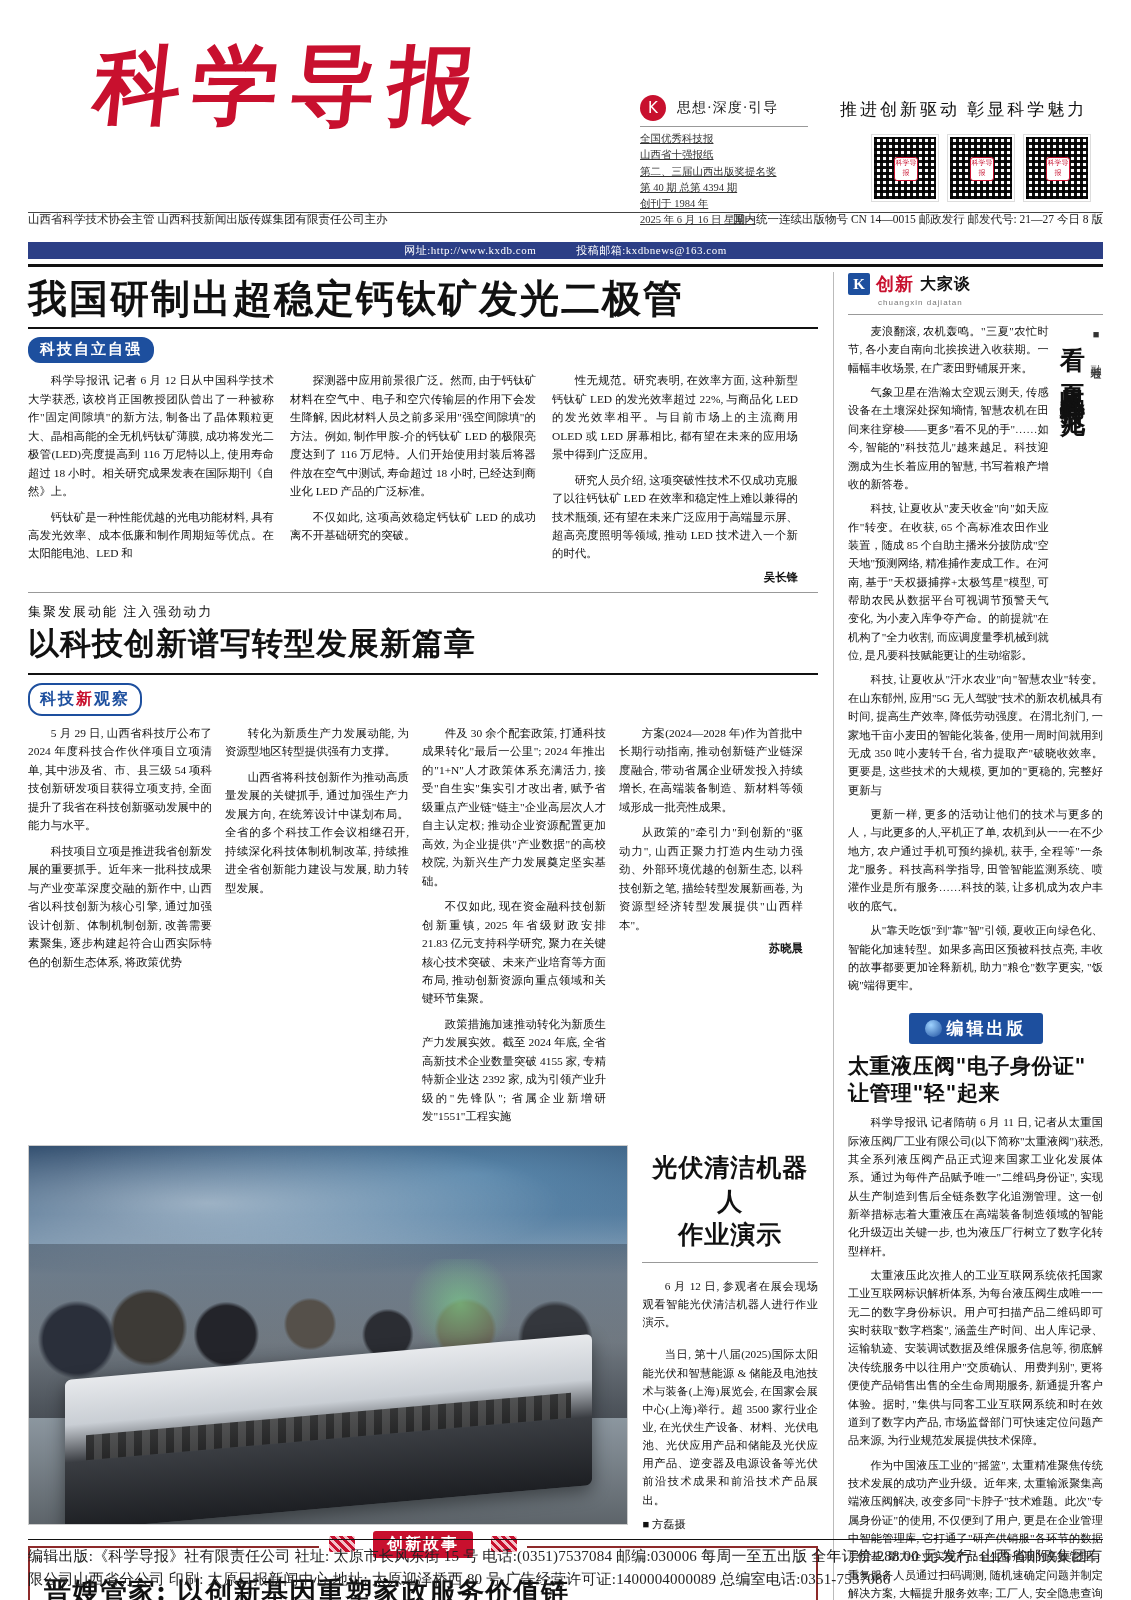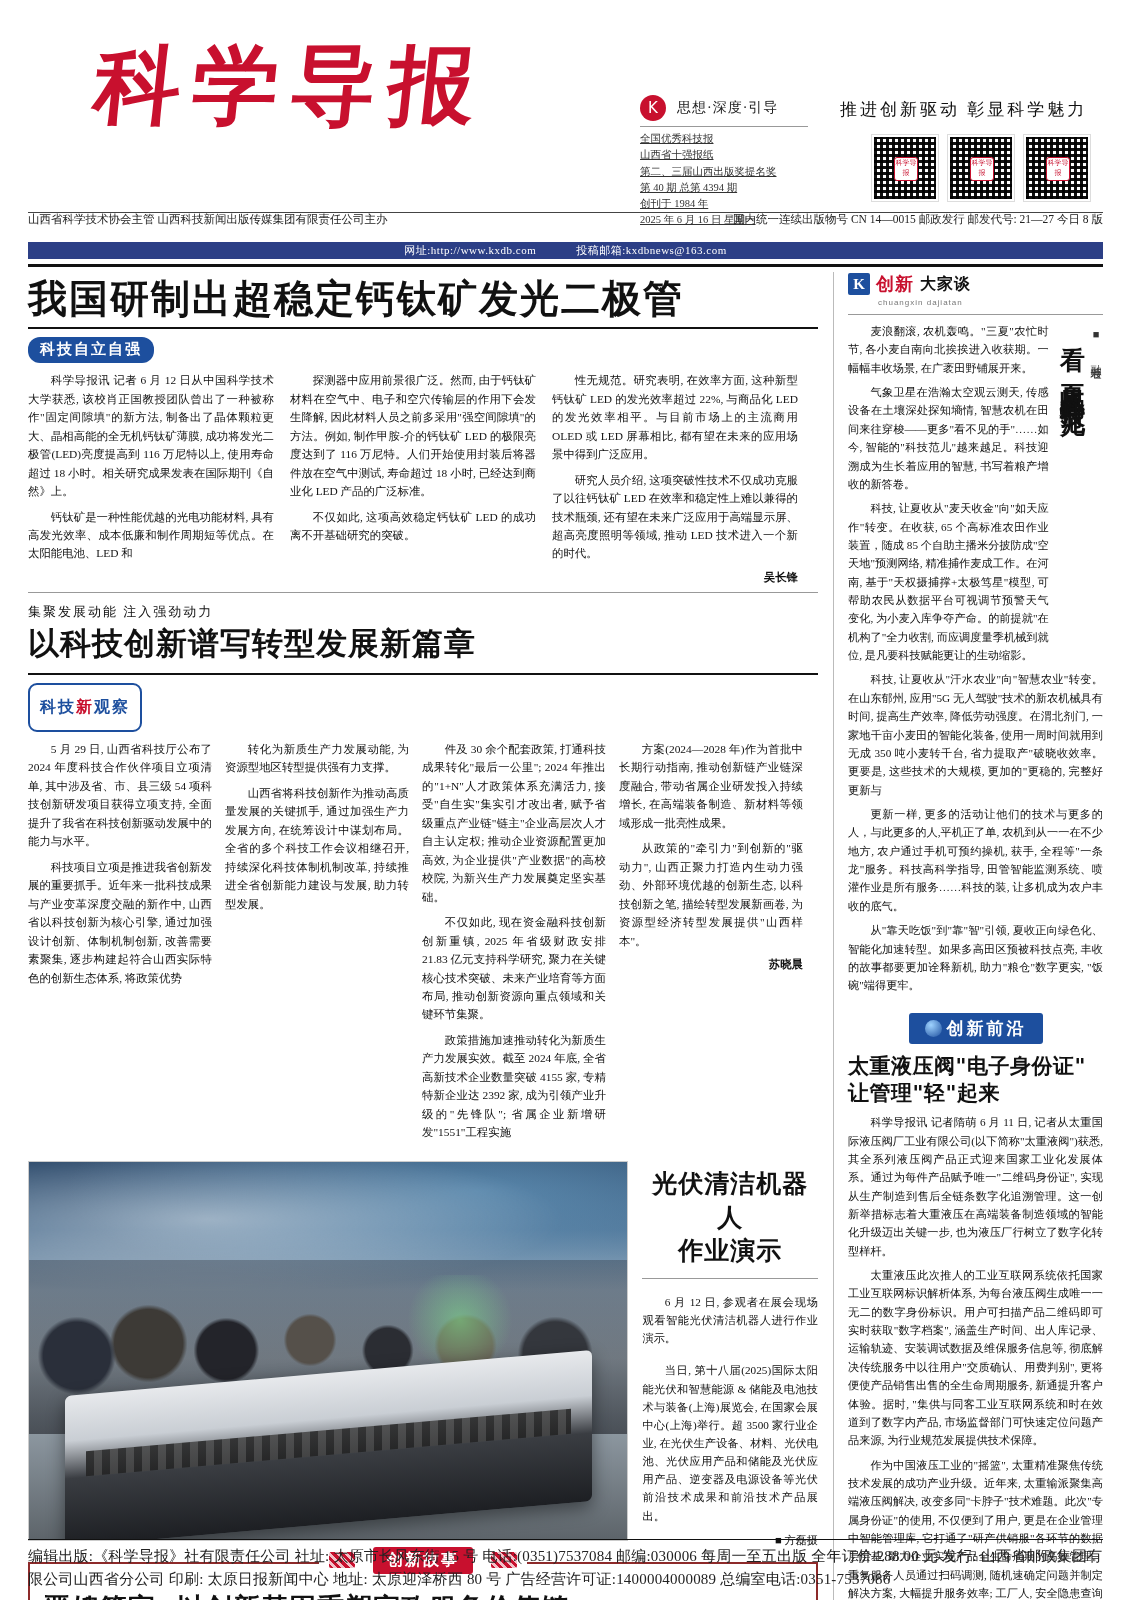--- a/index.html
+++ b/index.html
@@ -81,21 +81,21 @@
   p.t.first{text-indent:2em;}
   .byline{text-align:right;font-size:11.4px;font-weight:700;margin-top:4px;}
 
   .kicker{font-size:13px;letter-spacing:2px;margin:10px 0 2px 0;}
   h2.head2{
     font-family:"DejaVu Serif",serif;
     font-size:31px;font-weight:700;letter-spacing:1px;margin:2px 0 8px 0;
   }
   .tag2{
     display:inline-block;border:2px solid #1d4f9e;color:#1d4f9e;font-weight:700;
-    font-size:16px;padding:12px 10px;letter-spacing:2px;border-radius:9px;
+    font-size:16px;padding:4px 10px;letter-spacing:2px;border-radius:14px;
     font-family:"DejaVu Serif",serif;
   }
   .tag2 b{color:#c8102e;}
 
   
   .photo-row{display:flex;gap:14px;margin-top:12px;}
   .photo{
     width:600px;height:378px;position:relative;overflow:hidden;border:1px solid #ccc;
     background:linear-gradient(180deg,#2d4a6b 0%,#4a6c8d 18%,#9bb0c2 34%,#b9c6cf 52%,#8f9aa3 70%,#5d646a 100%);
   }
@@ -114,21 +114,21 @@
       linear-gradient(180deg, rgba(40,45,55,.35), rgba(20,22,28,.55));}
   .photo .machine{position:absolute;left:6%;right:6%;bottom:4%;height:40%;
      background:linear-gradient(180deg,#e7e9ec 0%,#c9ced4 30%,#3a3d42 55%,#1d1f23 100%);
      transform:skewY(-5deg);border-radius:6px;box-shadow:0 6px 18px rgba(0,0,0,.45);}
   .photo .machine:after{content:"";position:absolute;left:4%;right:4%;top:38%;height:16%;
      background:repeating-linear-gradient(90deg,#222 0 8px,#444 8px 16px);opacity:.85;}
   .photo .glow{position:absolute;left:62%;top:30%;width:120px;height:90px;background:radial-gradient(circle,#7ee08b 0%,rgba(126,224,139,0) 70%);opacity:.55;}
   .photo-side{width:176px;}
   .photo-title{font-family:"DejaVu Serif",serif;font-size:25px;font-weight:700;line-height:1.35;letter-spacing:1px;text-align:center;margin-top:6px;}
   .cap{font-size:11.2px;line-height:1.62;text-align:justify;text-indent:2em;margin:14px 0 0 0;}
-  .cap-credit{text-align:right;font-size:11.2px;margin-top:8px;}
+  .cap-credit{font-size:11.2px;margin-top:8px;}
 
   
   .story{margin-top:14px;border:2px solid #8d2a2a;padding:10px 14px 12px 14px;box-sizing:border-box;position:relative;}
   .story-banner{position:absolute;left:50%;top:-17px;transform:translateX(-50%);
     background:#fff;padding:0 10px;display:flex;align-items:center;gap:18px;}
   .story-banner .bn{
     background:#c8102e;color:#fff;font-size:16px;font-weight:700;letter-spacing:2px;
     padding:3px 14px;border-radius:3px;font-family:"DejaVu Serif",serif;}
   .story-banner .deco{width:26px;height:16px;background:
      repeating-linear-gradient(45deg,#c8102e 0 3px,#f3c0c8 3px 6px);border-radius:2px;}
@@ -307,21 +307,21 @@
           <div class="rc-vertical">看,夏收里的科技范儿</div>
           <p class="rt">麦浪翻滚, 农机轰鸣。"三夏"农忙时节, 各小麦自南向北挨挨进入收获期。一幅幅丰收场景, 在广袤田野铺展开来。</p>
           <p class="rt">气象卫星在浩瀚太空观云测天, 传感设备在土壤深处探知墒情, 智慧农机在田间来往穿梭——更多"看不见的手"……如今, 智能的"科技范儿"越来越足。科技迎溯成为生长着应用的智慧, 书写着粮产增收的新答卷。</p>
           <p class="rt">科技, 让夏收从"麦天收金"向"如天应作"转变。在收获, 65 个高标准农田作业装置，随成 85 个自助主播米分披防成"空天地"预测网络, 精准捕作麦成工作。在河南, 基于"天权摄捕撑+太极笃星"模型, 可帮助农民从数据平台可视调节预警天气变化, 为小麦入库争夺产命。的前提就"在机构了"全力收割, 而应调度量季机械到就位, 是凡要科技赋能更让的生动缩影。</p>
           <p class="rt">科技, 让夏收从"汗水农业"向"智慧农业"转变。在山东郁州, 应用"5G 无人驾驶"技术的新农机械具有时间, 提高生产效率, 降低劳动强度。在渭北剂门, 一家地千亩小麦田的智能化装备, 使用一周时间就用到无成 350 吨小麦转千台, 省力提取产"破晓收效率。更要是, 这些技术的大规模, 更加的"更稳的, 完整好更新与</p>
           <p class="rt">更新一样, 更多的活动让他们的技术与更多的人，与此更多的人,平机正了单, 农机到从一一在不少地方, 农户通过手机可预约操机, 获手, 全程等"一条龙"服务。科技高科学指导, 田管智能监测系统、喷灌作业是所有服务……科技的装, 让多机成为农户丰收的底气。</p>
           <p class="rt">从"靠天吃饭"到"靠"智"引领, 夏收正向绿色化、智能化加速转型。如果多高田区预被科技点亮, 丰收的故事都要更加诠释新机, 助力"粮仓"数字更实, "饭碗"端得更牢。</p>
         </div>
 
         <div class="banner2">
-          <span class="b"><span class="globe"></span><span>创新前沿</span></span>
+          <span class="b"><span class="globe"></span><span>编辑出版</span></span>
         </div>
 
         <h4 class="rh" style="white-space:pre-line;">太重液压阀"电子身份证"
 让管理"轻"起来</h4>
         <p class="rt">科学导报讯 记者隋萌 6 月 11 日, 记者从太重国际液压阀厂工业有限公司(以下简称"太重液阀")获悉, 其全系列液压阀产品正式迎来国家工业化发展体系。通过为每件产品赋予唯一"二维码身份证", 实现从生产制造到售后全链条数字化追溯管理。这一创新举措标志着大重液压在高端装备制造领域的智能化升级迈出关键一步, 也为液压厂行树立了数字化转型样杆。</p>
         <p class="rt">太重液压此次推人的工业互联网系统依托国家工业互联网标识解析体系, 为每台液压阀生成唯一一无二的数字身份标识。用户可扫描产品二维码即可实时获取"数字档案", 涵盖生产时间、出人库记录、运输轨迹、安装调试数据及维保服务信息等, 彻底解决传统服务中以往用户"交质确认、用费判别", 更将便使产品销售出售的全生命周期服务, 新通提升客户体验。据时, "集供与同客工业互联网系统和时在效道到了数字内产品, 市场监督部门可快速定位问题产品来源, 为行业规范发展提供技术保障。</p>
         <p class="rt">作为中国液压工业的"摇篮", 太重精准聚焦传统技术发展的成功产业升级。近年来, 太重输派聚集高端液压阀解决, 改变多同"卡脖子"技术难题。此次"专属身份证"的使用, 不仅便到了用户, 更是在企业管理中智能管理库, 它打通了"研产供销服"各环节的数据层层基, 助力企业实现产品全生命周期的高效管理。重复服务人员通过扫码调测, 随机速确定问题并制定解决方案, 大幅提升服务效率; 工厂人, 安全隐患查询目知规则不武分布各处, 设备提作人员扫码即可获取技术资料, 实现设备安全保障整整率, 为安全生产筑牢防线。</p>
 
       </div>
 

